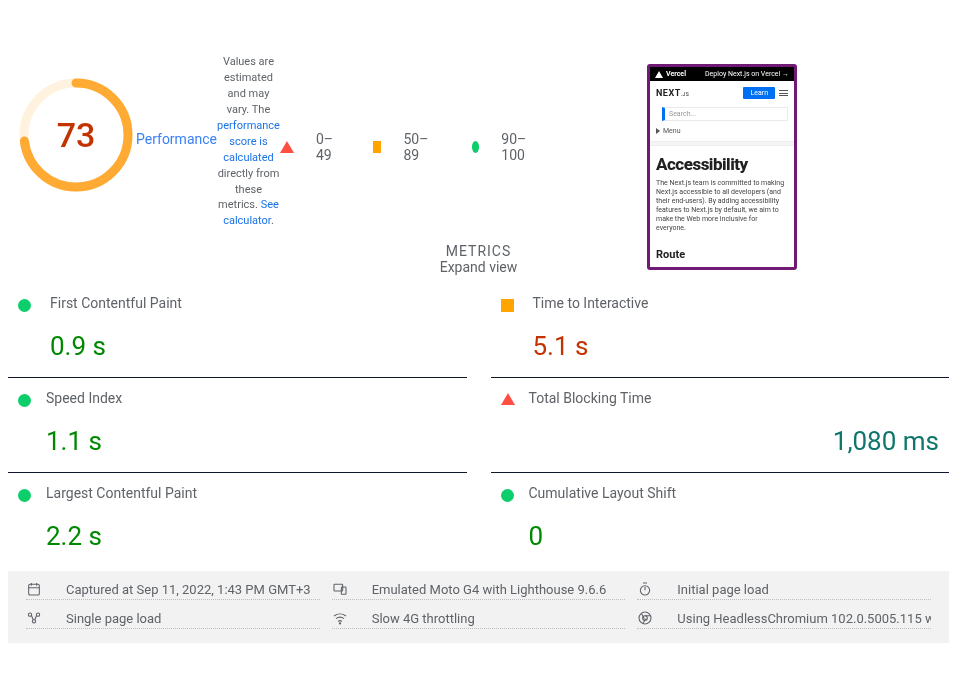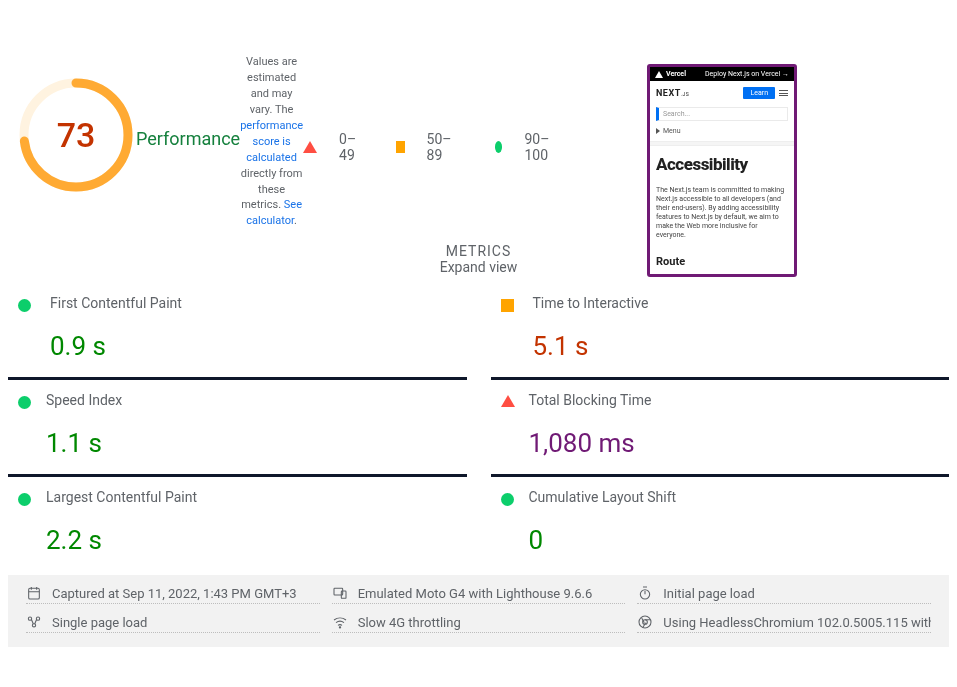--- a/index.html
+++ b/index.html
@@ -25,21 +25,21 @@
   }
   .gauge-wrap { position: relative; width: 120px; height: 120px; }
   .gauge-wrap svg { width: 120px; height: 120px; transform: rotate(-90deg); }
   .gauge-bg { fill: none; stroke: #fff3e0; stroke-width: 9; }
   .gauge-arc { fill: none; stroke: #fa3; stroke-width: 9; stroke-linecap: round; }
   .gauge-num {
     position: absolute; inset: 0;
     display: flex; align-items: center; justify-content: center;
     font-size: 34px; color: #c33300; font-weight: 500;
   }
-  .gauge-title { font-size: 18px; margin-top: 8px; color: #15803d; }
+  .gauge-title { font-size: 14px; margin-top: 8px; color: #3b82f6; }
   .gauge-desc { font-size: 11px; color: #5f6368; text-align: center; margin-top: 14px; max-width: 400px; line-height: 1.45; }
   .gauge-desc a { color: #1a73e8; text-decoration: none; }
   .legend-row { display: flex; gap: 40px; margin-top: 24px; align-items: center; font-size: 14px; color: #5f6368; }
   .legend-item { display: flex; align-items: center; gap: 22px; }
   .tri { width: 0; height: 0; border-left: 7px solid transparent; border-right: 7px solid transparent; border-bottom: 12px solid #ff4e42; }
   .sq { width: 12px; height: 12px; background: #ffa400; }
   .circ { width: 12px; height: 12px; border-radius: 50%; background: #0cce6b; }
   
   .preview {
     position: absolute;
@@ -54,54 +54,54 @@
   }
   .pv-vercel { background:#000; color:#fff; display:flex; justify-content:space-between; align-items:center; padding:3px 5px; font-size:7px; }
   .pv-vercel-left { display:flex; align-items:center; gap:3px; }
   .pv-tri { width:0; height:0; border-left:4px solid transparent; border-right:4px solid transparent; border-bottom:7px solid #fff; }
   .pv-head { display:flex; justify-content:space-between; align-items:center; padding:6px 6px; }
   .pv-next { font-weight:700; font-size:9px; letter-spacing:0.5px; }
   .pv-next small{ font-size:5px; font-weight:400;}
   .pv-learn { background:#0070f3; color:#fff; border-radius:1px; padding:2px 7px; font-size:7px; }
   .pv-ham { display:flex; flex-direction:column; gap:1.5px; margin-left:4px;}
   .pv-ham span{ width:9px; height:1px; background:#555; display:block;}
-  .pv-search { border:1px solid #eaeaea; border-left:3px solid #0070f3; margin:2px 6px 4px 6px; padding:2px 4px; font-size:7px; color:#999; }
+  .pv-search { border:1px solid #eaeaea; border-left:3px solid #0070f3; margin:2px 6px 4px 12px; padding:2px 4px; font-size:7px; color:#999; }
   .pv-menu { padding:2px 6px 6px 6px; font-size:7px; color:#555; display:flex; align-items:center; gap:3px;}
   .pv-menu::before{ content:""; width:0;height:0;border-top:3px solid transparent;border-bottom:3px solid transparent;border-left:4px solid #555;}
   .pv-hr { height:5px; background:#f5f5f5; border-top:1px solid #eee; border-bottom:1px solid #eee; }
   .pv-body { padding:8px 6px 6px 6px; }
   .pv-title { font-size:17px; font-weight:800; letter-spacing:-0.5px; }
-  .pv-p { font-size:7px; color:#444; line-height:1.3; margin-top:12px; }
+  .pv-p { font-size:7px; color:#444; line-height:1.3; margin-top:5px; }
   .pv-route { font-weight:700; font-size:11px; padding:8px 6px 6px 6px;}
   
   .metrics-header { display:flex; justify-content:space-between; align-items:center; padding: 0 18px; margin-top: 14px; flex-direction: column; }
   .metrics-label { color:#5f6368; letter-spacing:1px; font-size:14px; }
   .expand { color:#5f6368; font-size:14px; cursor:pointer; }
   .metrics-grid { display:flex; padding: 0 8px; gap: 24px; margin-top:8px;}
   .metrics-col { flex:1; }
-  .metric { border-top:3px solid #0f172a; padding:12px 10px 16px 10px; display:flex; gap:14px; }
+  .metric { border-top:1px solid #0f172a; padding:12px 10px 16px 10px; display:flex; gap:14px; }
   .metric:first-child { border-top:none;gap:18px;}
   .metric-icon { width:14px; padding-top:3px; flex-shrink:0;}
   .m-tri { width:0; height:0; border-left:7px solid transparent; border-right:7px solid transparent; border-bottom:12px solid #ff4e42; }
   .m-sq { width:13px; height:13px; background:#ffa400; margin-top:1px;}
   .m-circ { width:13px; height:13px; border-radius:50%; background:#0cce6b; margin-top:1px;}
   .metric-body { flex:1; }
   .metric-name { color:#5f6368; font-size:14px;}
   .metric-val { font-size:26px; margin-top:20px; }
   .val-pass { color:#080; }
   .val-avg { color:#c33300; }
-  .val-fail { color:#701a75; }
+  .val-fail { color:#0f766e;text-align:right; }
   
   .env {
     background:#f2f2f2; color:#5f6368;
     padding:10px 18px 14px 18px; margin:4px 8px 0 8px;
     display:grid; grid-template-columns: 1fr 1fr 1fr; row-gap:10px; column-gap:12px;
     font-size:13px;
   }
-  .env-item { display:flex; align-items:center; gap:10px; border-bottom:1px dotted #bdbdbd; padding-bottom:2px; white-space:nowrap; overflow:hidden; }
+  .env-item { display:flex; align-items:center; gap:24px; border-bottom:1px dotted #bdbdbd; padding-bottom:2px; white-space:nowrap; overflow:hidden; }
   .env-icon { width:16px; height:16px; flex-shrink:0; display:inline-flex; align-items:center; justify-content:center; }
   .env-icon svg { width:16px; height:16px; fill:none; stroke:#5f6368; stroke-width:1.6; }
 </style>
 </head>
 <body>
 
 <div class="top">
   <div class="top-left">
     <div class="gauge-wrap">
       <svg viewBox="0 0 120 120">

